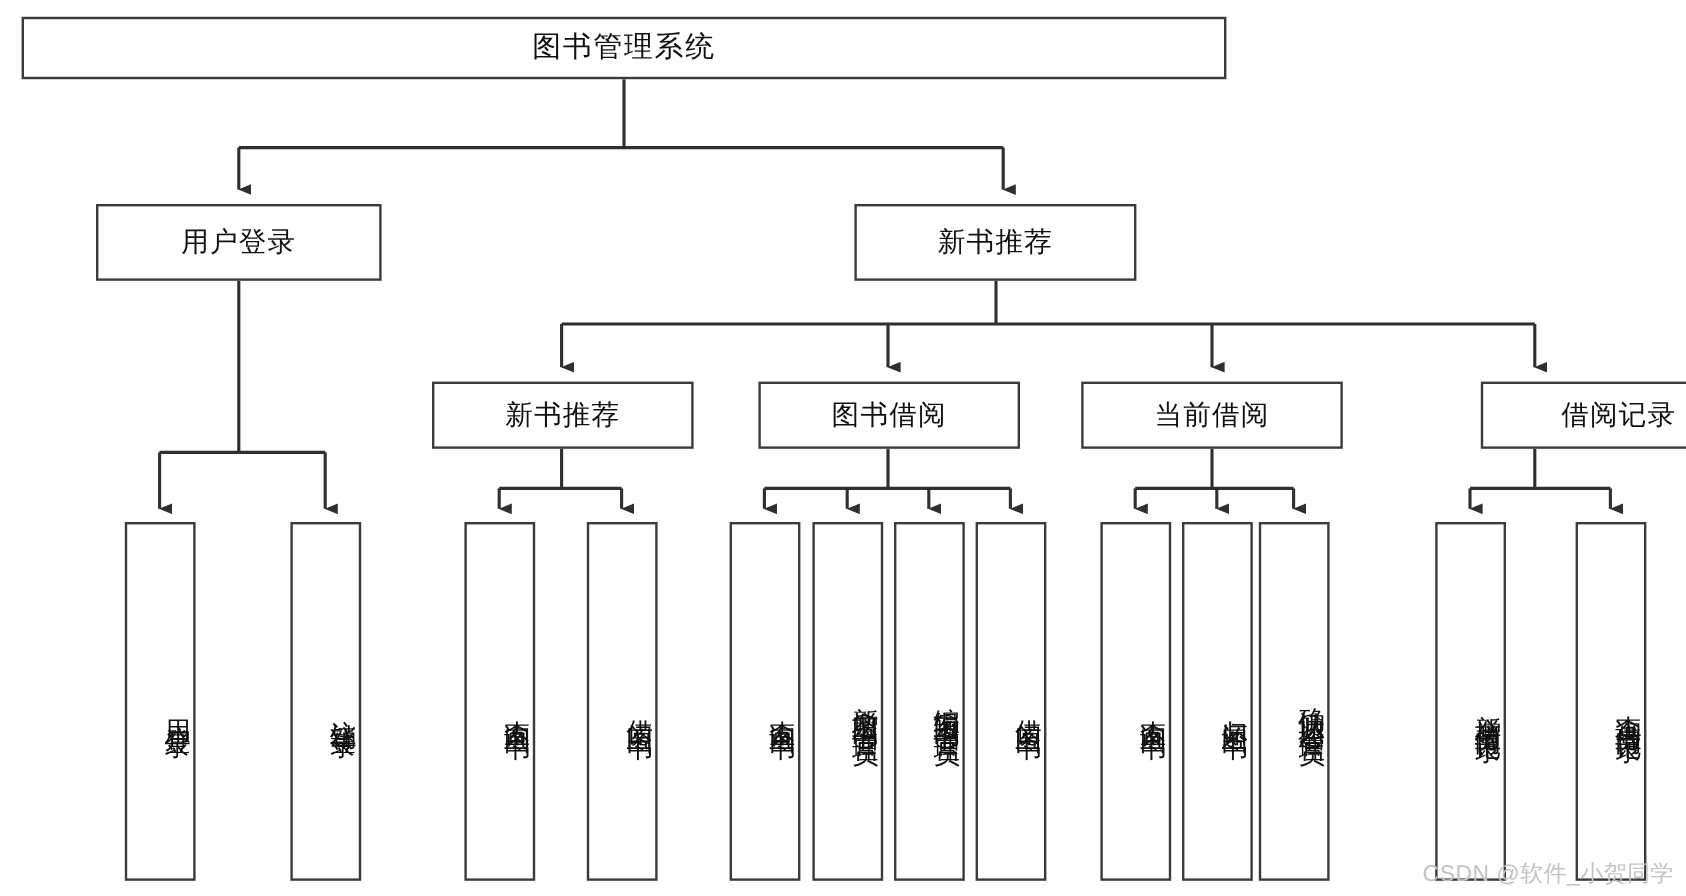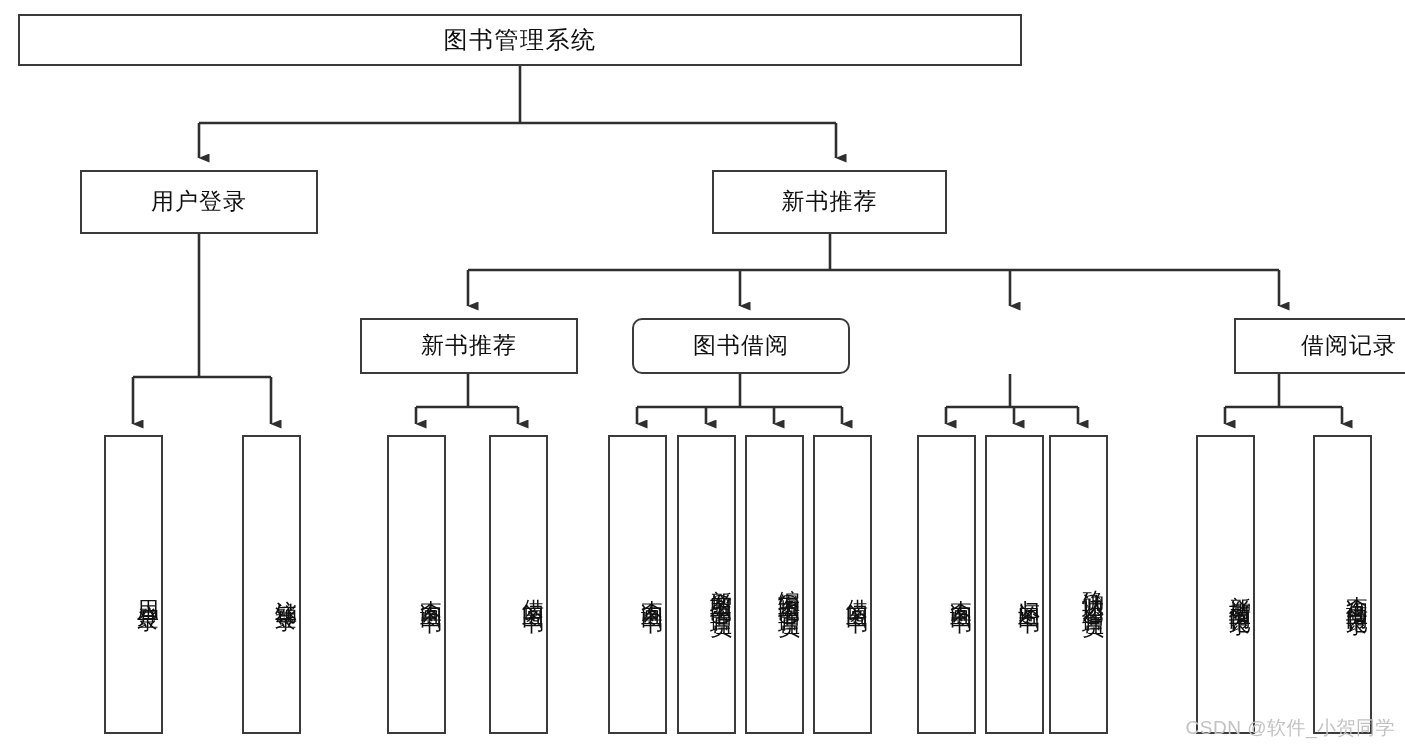--- a/index.html
+++ b/index.html
@@ -133,24 +133,27 @@
   </div>
 
   <div class="node h" style="left:712px; top:170px; width:235px; height:64px;">
     <span>新书推荐</span>
   </div>
 
   <div class="node h" style="left:360px; top:318px; width:218px; height:56px;text-align:center;">
     <span>新书推荐</span>
   </div>
 
-  <div class="node h" style="left:632px; top:318px; width:218px; height:56px;border-radius:10px;">
+  <div class="node h" style="left:632px; top:318px; width:218px; height:56px;">
     <span>图书借阅</span>
   </div>
 
+  <div class="node h" style="left:901px; top:318px; width:218px; height:56px;">
+    <span>当前借阅</span>
+  </div>
 
   <div class="node h" style="left:1234px; top:318px; width:230px; height:56px;">
     <span>借阅记录</span>
   </div>
 
   <div class="node v" style="left:104px; top:435px; width:59px; height:299px;">
     <span class="vtxt">用户登录</span>
   </div>
   <div class="node v" style="left:242px; top:435px; width:59px; height:299px;">
     <span class="vtxt">注销登录</span>

